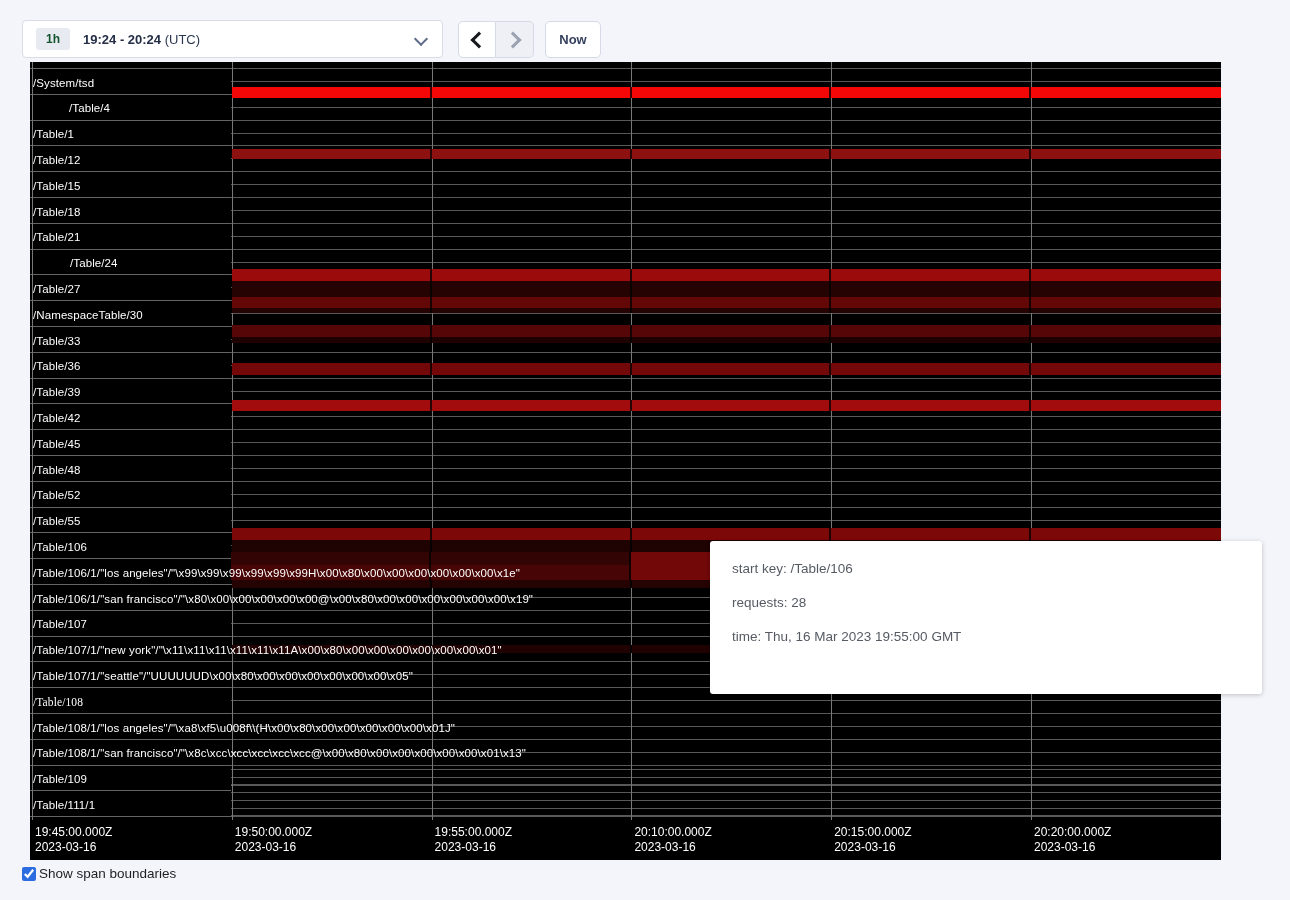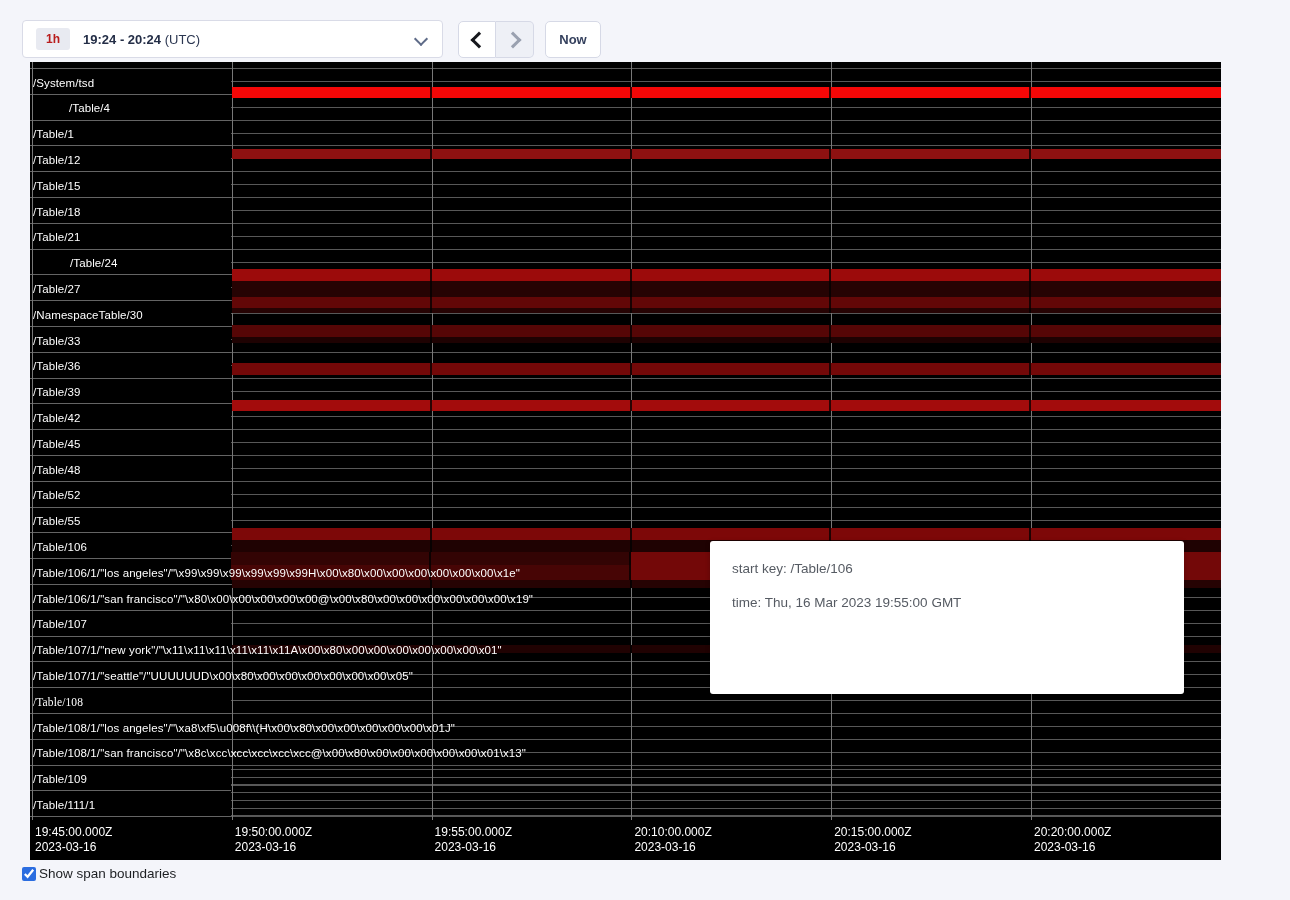--- a/index.html
+++ b/index.html
@@ -11,21 +11,21 @@
   }
   
   .toolbar{position:absolute;left:0;top:0;width:100%;height:62px;}
   .time-selector{
     position:absolute;left:22px;top:20px;width:421px;height:38px;
     background:#fff;border:1px solid #d9dbe7;border-radius:4px;
     box-sizing:border-box;display:flex;align-items:center;cursor:pointer;
   }
   .preset-badge{
     margin-left:13px;background:#e8eaf1;border-radius:3px;
-    padding:4px 10px;font-size:12px;font-weight:700;color:#b91c1c;
+    padding:4px 10px;font-size:12px;font-weight:700;color:#14532d;
   }
   .range-text{margin-left:13px;font-size:13px;color:#242e47;}
   .range-text b{font-weight:700;}
   .range-text .tz{font-weight:400;color:#2c3751;}
   .selector-chevron{margin-left:auto;margin-right:16px;}
   .chev{display:inline-block;width:8px;height:8px;border-right:2px solid #5e6b88;border-bottom:2px solid #5e6b88;}
   .chev.down{transform:rotate(45deg);margin-top:-4px;}
   .nav-group{position:absolute;left:458px;top:21px;display:flex;}
   .nav-btn{
     width:38px;height:37px;box-sizing:border-box;border:1px solid #d6d9e6;
@@ -62,21 +62,21 @@
   .band{position:absolute;}
   .row-label{
     position:absolute;left:3px;height:13px;color:#fff;font-size:11.5px;
     white-space:nowrap;z-index:5;letter-spacing:0.1px;
   }
   .tick{position:absolute;z-index:5;color:#fff;font-size:12px;font-weight:500;}
   .tick .t1{position:absolute;top:0;left:0;white-space:nowrap;}
   .tick .t2{position:absolute;top:15px;left:0;white-space:nowrap;}
   
   .kv-tooltip{
-    position:absolute;left:710px;top:541px;width:474px;height:153px;box-sizing:border-box;
+    position:absolute;left:710px;top:541px;width:552px;height:153px;box-sizing:border-box;
     background:#fff;border-radius:3px;box-shadow:0 1px 5px rgba(0,0,0,.22);
     padding:11px 22px;z-index:20;
   }
   .kv-tooltip .tip-line{
     font-size:13.5px;color:#565b63;line-height:34px;white-space:nowrap;
     overflow:hidden;
   }
   
   .footer-row{
     position:absolute;left:22px;top:866px;display:flex;align-items:center;
@@ -188,19 +188,20 @@
       <div class="t2">2023-03-16</div>
     </div>
     <div class="tick" style="left: 1004px; top: 763px;">
       <div class="t1">20:20:00.000Z</div>
       <div class="t2">2023-03-16</div>
     </div>
   </div>
 
 <div class="kv-tooltip">
   <div class="tip-line">start key: /Table/106</div>
+  <div class="tip-line">requests: 28</div>
   <div class="tip-line">time: Thu, 16 Mar 2023 19:55:00 GMT</div>
 </div>
 
 <label class="footer-row">
   <input type="checkbox" checked="" style="">
   <span>Show span boundaries</span>
 </label>
 
 </body></html>

